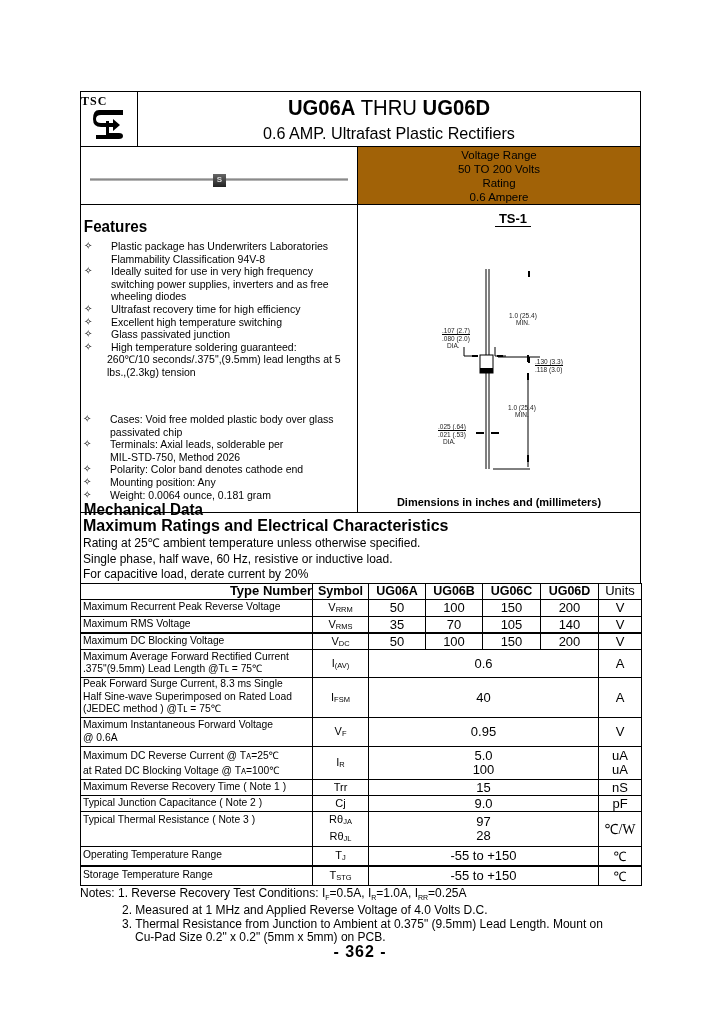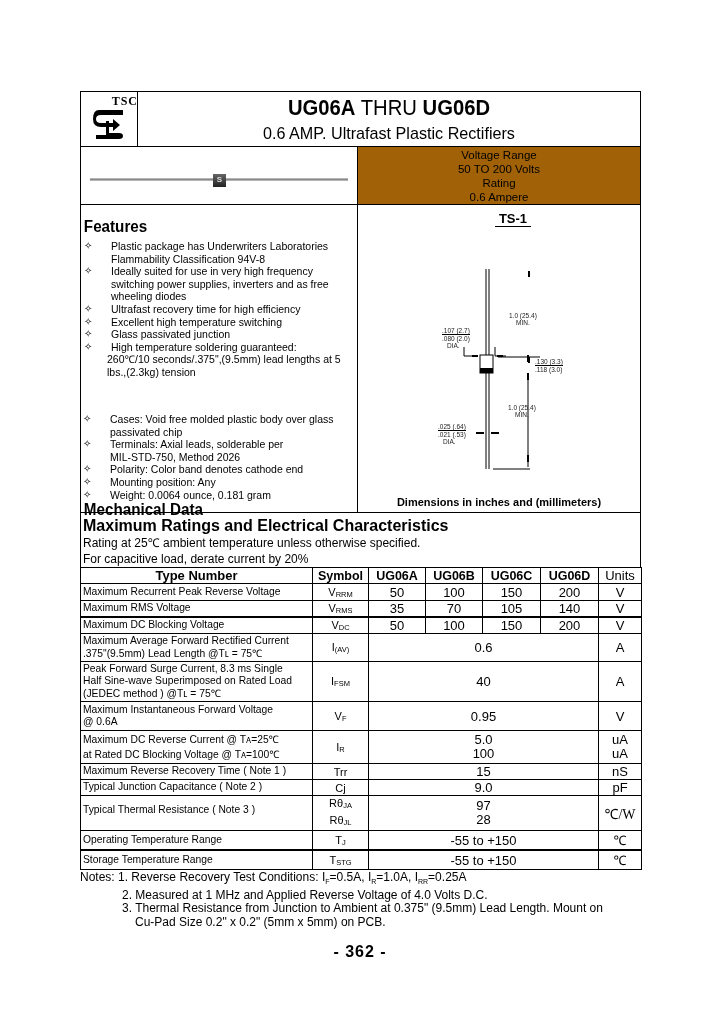--- a/index.html
+++ b/index.html
@@ -4,21 +4,21 @@
 <style>
   * { box-sizing: border-box; margin: 0; padding: 0; }
   html, body { width: 720px; height: 1012px; background: #ffffff; }
   body { position: relative; font-family: "Liberation Sans", sans-serif; color: #000; overflow: hidden; }
 
   .sheet { position: absolute; left: 80px; top: 91px; width: 561px; }
 
   
   .hdr { position: relative; height: 55px; border: 1px solid #000; border-bottom: none; }
   .logo { position: absolute; left: 0; top: 0; width: 57px; height: 55px; border-right: 1px solid #000; }
-  .logo .tsc { position: absolute; left: 0; width: 57px; top: 2px; text-align: right; font-family: "Liberation Serif", serif; font-weight: bold; font-size: 12px; letter-spacing: 1px; }
+  .logo .tsc { position: absolute; left: 0; width: 57px; top: 2px; text-align: left; font-family: "Liberation Serif", serif; font-weight: bold; font-size: 12px; letter-spacing: 1px; }
   .logo svg { position: absolute; left: 12px; top: 15px; }
   .title-area { position: absolute; left: 57px; right: 0; top: 0; height: 55px; text-align: center; }
   .title { font-size: 22px; line-height: 26px; margin-top: 3px; transform: scaleX(0.92); }
   .title b { font-weight: bold; }
   .subtitle { font-size: 17px; line-height: 22px; margin-top: 2px; transform: scaleX(0.95); }
 
   
   .row2 { position: relative; height: 59px; border: 1px solid #000; }
   .diode-img { position: absolute; left: 0; top: 0; width: 277px; height: 57px; border-right: 1px solid #000; }
   .diode-img .lead { position: absolute; left: 9px; top: 31px; width: 258px; height: 3px; background: linear-gradient(#c8c8c8,#8a8a8a,#c8c8c8); }
@@ -39,21 +39,21 @@
   .dim { position: absolute; font-size: 6.5px; line-height: 7px; color: #222; }
 
   
   .ratings { position: relative; border: 1px solid #000; border-top: none; border-bottom: none; }
   .ratings-title { font-weight: bold; font-size: 16px; line-height: 20px; padding-left: 2px; padding-top: 3px; }
   .ratings-note { font-size: 12px; line-height: 15.5px; padding-left: 2px; }
 
   table.spec { width: 561px; border-collapse: collapse; table-layout: fixed; }
   table.spec td, table.spec th { border: 1px solid #000; font-weight: normal; vertical-align: middle; }
   table.spec th { font-size: 12.5px; font-weight: bold; text-align: center; height: 16px; line-height: 14px; }
-  table.spec th.tn { text-align: center; padding-left: 0; font-size: 13px; }
+  table.spec th.tn { text-align: right; padding-left: 0; font-size: 13px; }
   table.spec th.units { font-weight: normal; font-size: 13px; }
   table.spec td.lbl { font-size: 10.3px; line-height: 12.5px; padding-left: 2px; white-space: nowrap; overflow: hidden; }
   table.spec td.sym { text-align: center; font-size: 11px; }
   table.spec td.val { text-align: center; font-size: 13px; }
   table.spec td.u { text-align: center; font-size: 13px; }
   table.spec sub { font-size: 7.5px; vertical-align: -1px; }
   .degc { font-weight: bold; font-family: "Liberation Serif", serif; font-size: 15px; }
   tr.thick td { border-top: 2px solid #000; }
 
   .notes { font-size: 12px; line-height: 13.5px; margin-top: 1px; }
@@ -177,20 +177,21 @@
     <li><span class="b">✧</span><span>Cases: Void free molded plastic body over glass</span><br><span>passivated chip</span></li>
     <li><span class="b">✧</span><span>Terminals: Axial leads, solderable per</span><br><span>MIL-STD-750, Method 2026</span></li>
     <li><span class="b">✧</span><span>Polarity: Color band denotes cathode end</span></li>
     <li><span class="b">✧</span><span>Mounting position: Any</span></li>
     <li><span class="b">✧</span><span>Weight: 0.0064 ounce, 0.181 gram</span></li>
   </ul>
 
   <div class="ratings">
     <div class="ratings-title">Maximum Ratings and Electrical Characteristics</div>
     <div class="ratings-note">Rating at 25℃ ambient temperature unless otherwise specified.</div>
+    <div class="ratings-note">Single phase, half wave, 60 Hz, resistive or inductive load.</div>
     <div class="ratings-note">For capacitive load, derate current by 20%</div>
   </div>
 
   <table class="spec">
     <colgroup>
       <col style="width:232px">
         <col style="width:56px">
         <col style="width:57px">
         <col style="width:57px">
         <col style="width:58px">
@@ -274,21 +275,21 @@
     </tr>
 
     <tr style="height:16px">
       <td class="lbl">Typical Junction Capacitance ( Note 2 )</td>
       <td class="sym">Cj</td>
       <td class="val" colspan="4">9.0</td>
       <td class="u">pF</td>
     </tr>
 
     <tr style="height:34px">
-      <td class="lbl" style="vertical-align:top;padding-top:8px">Typical Thermal Resistance ( Note 3 )</td>
+      <td class="lbl" style="vertical-align:top;padding-top:2px">Typical Thermal Resistance ( Note 3 )</td>
       <td class="sym" style="line-height:14px"><span>Rθ</span><sub>JA</sub><br><span>Rθ</span><sub>JL</sub></td>
       <td class="val" colspan="4" style="line-height:14px"><span>97</span><br><span>28</span></td>
       <td class="u degc" style="font-size:14px">℃/W</td>
     </tr>
 
     <tr style="height:17px">
       <td class="lbl">Operating Temperature Range</td>
       <td class="sym"><span>T</span><sub>J</sub></td>
       <td class="val" colspan="4">-55 to +150</td>
       <td class="u degc">℃</td>

